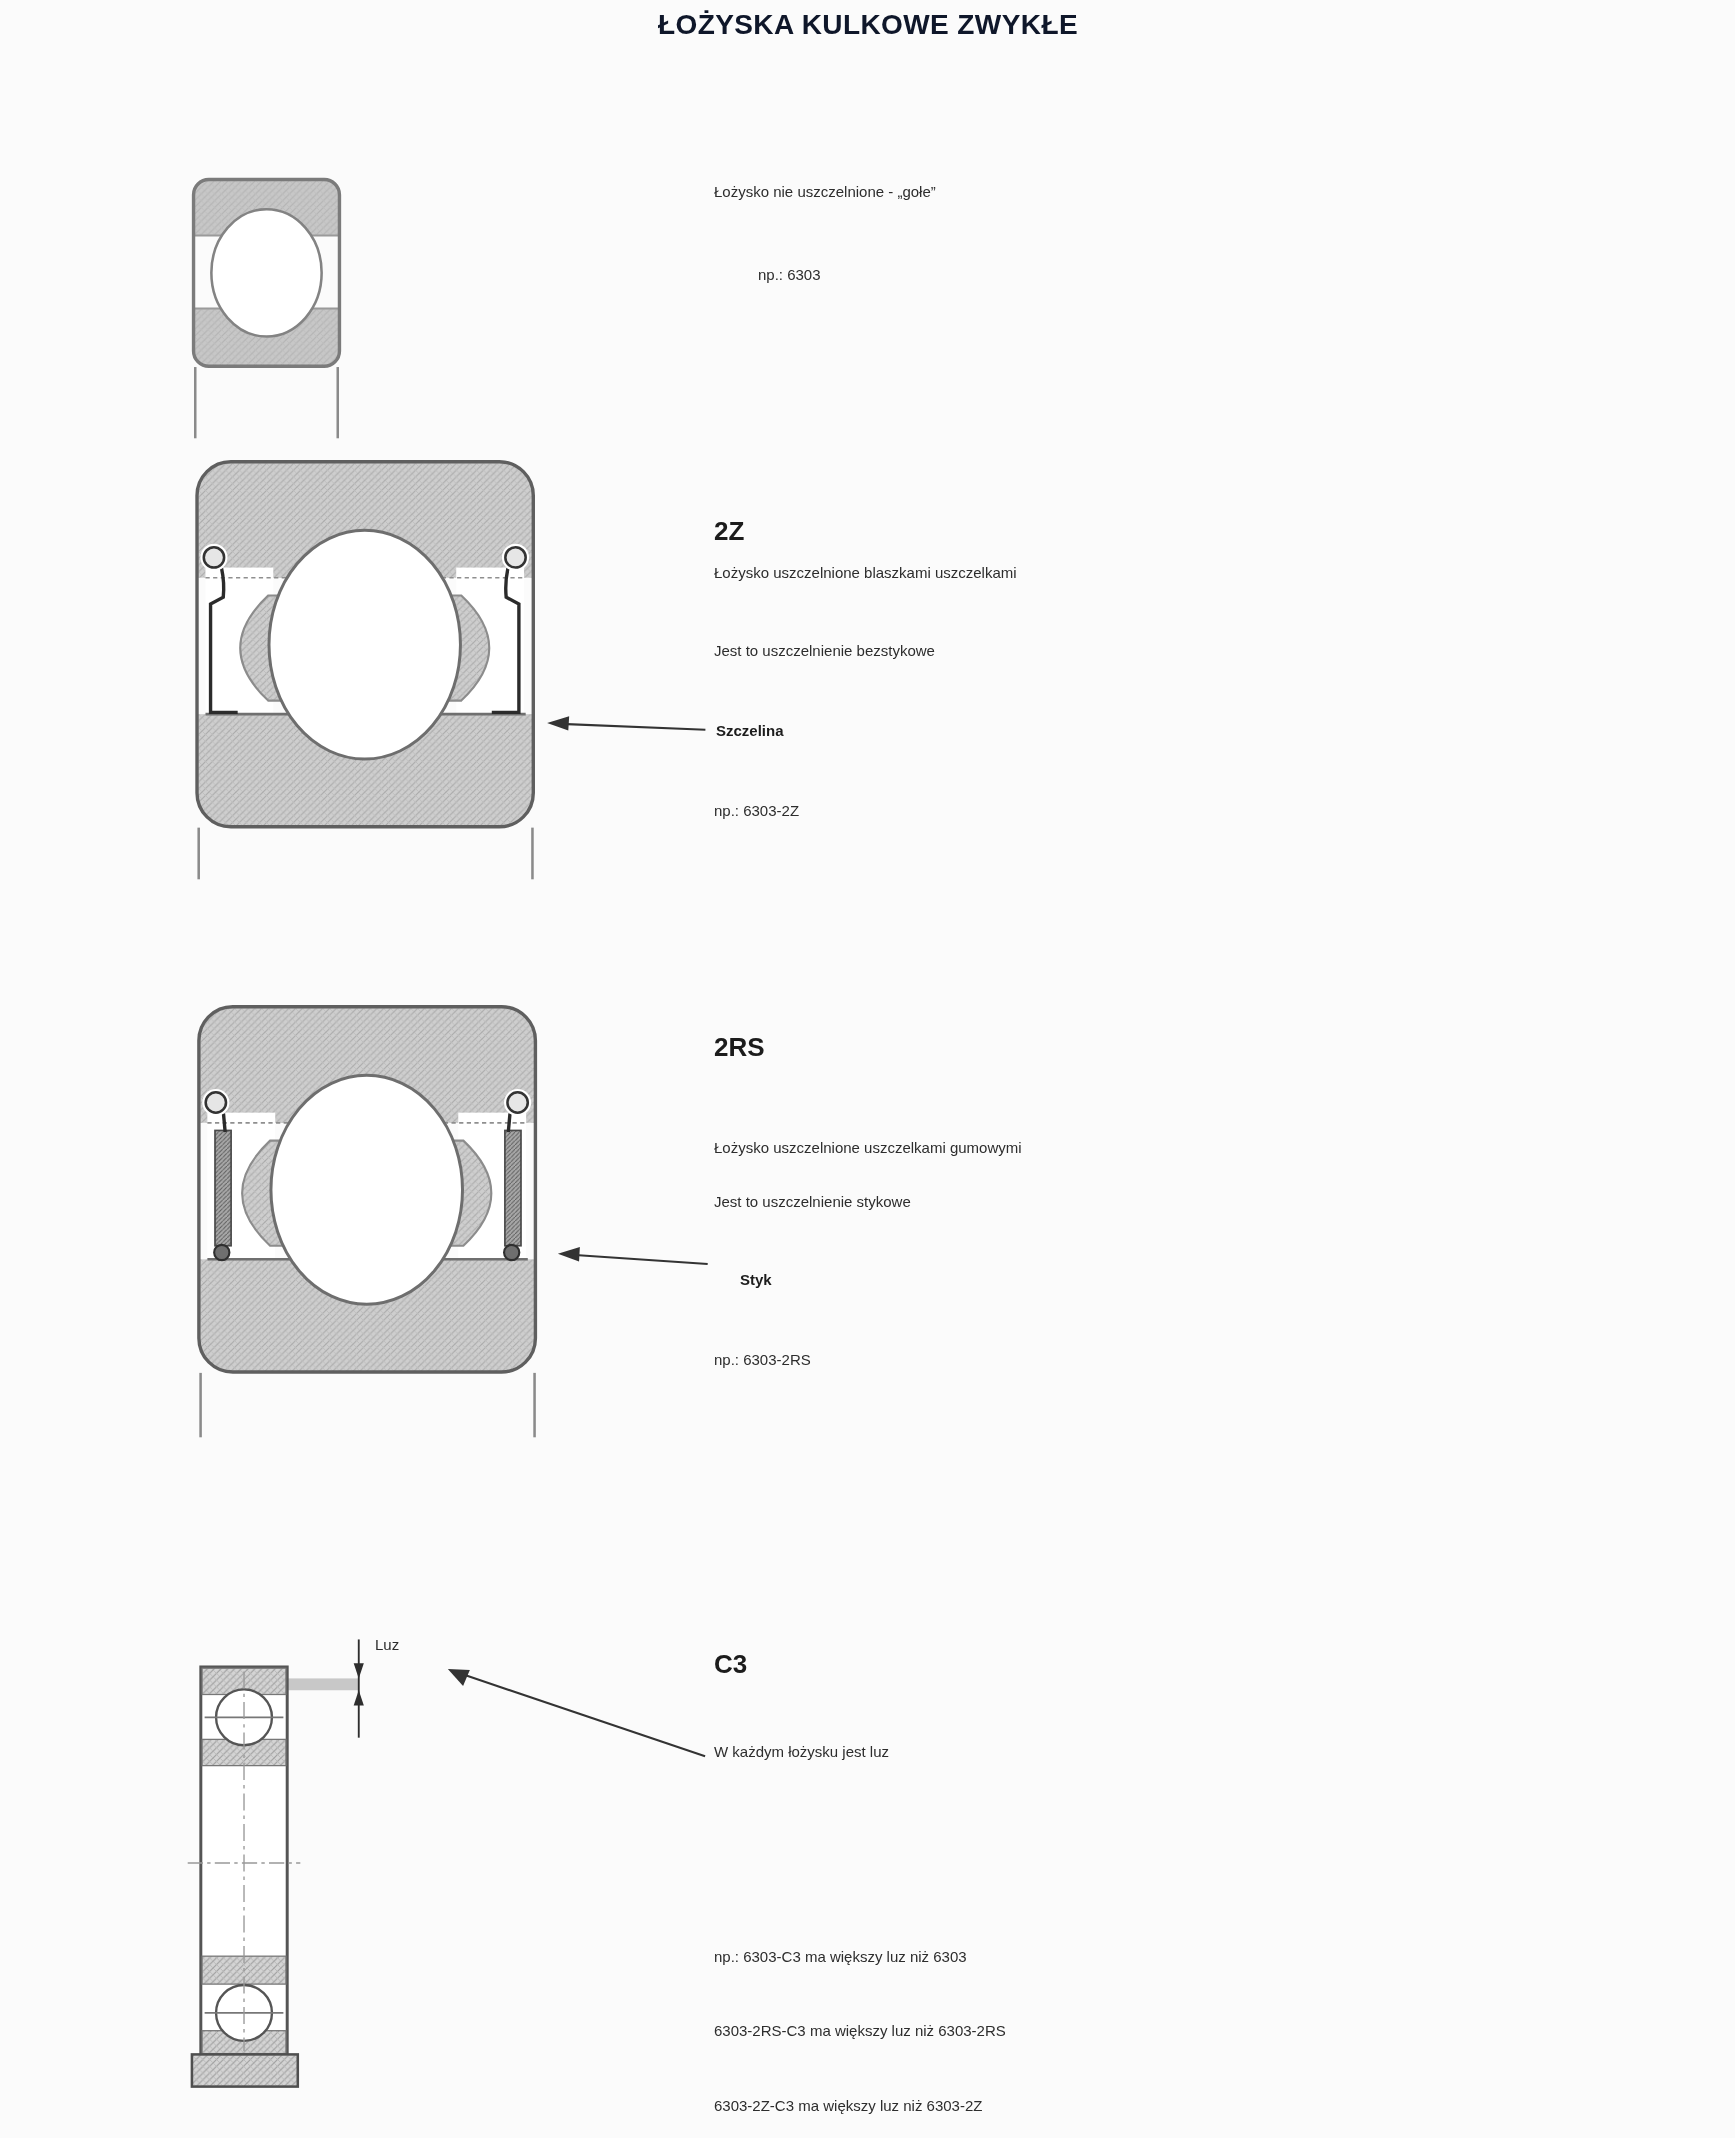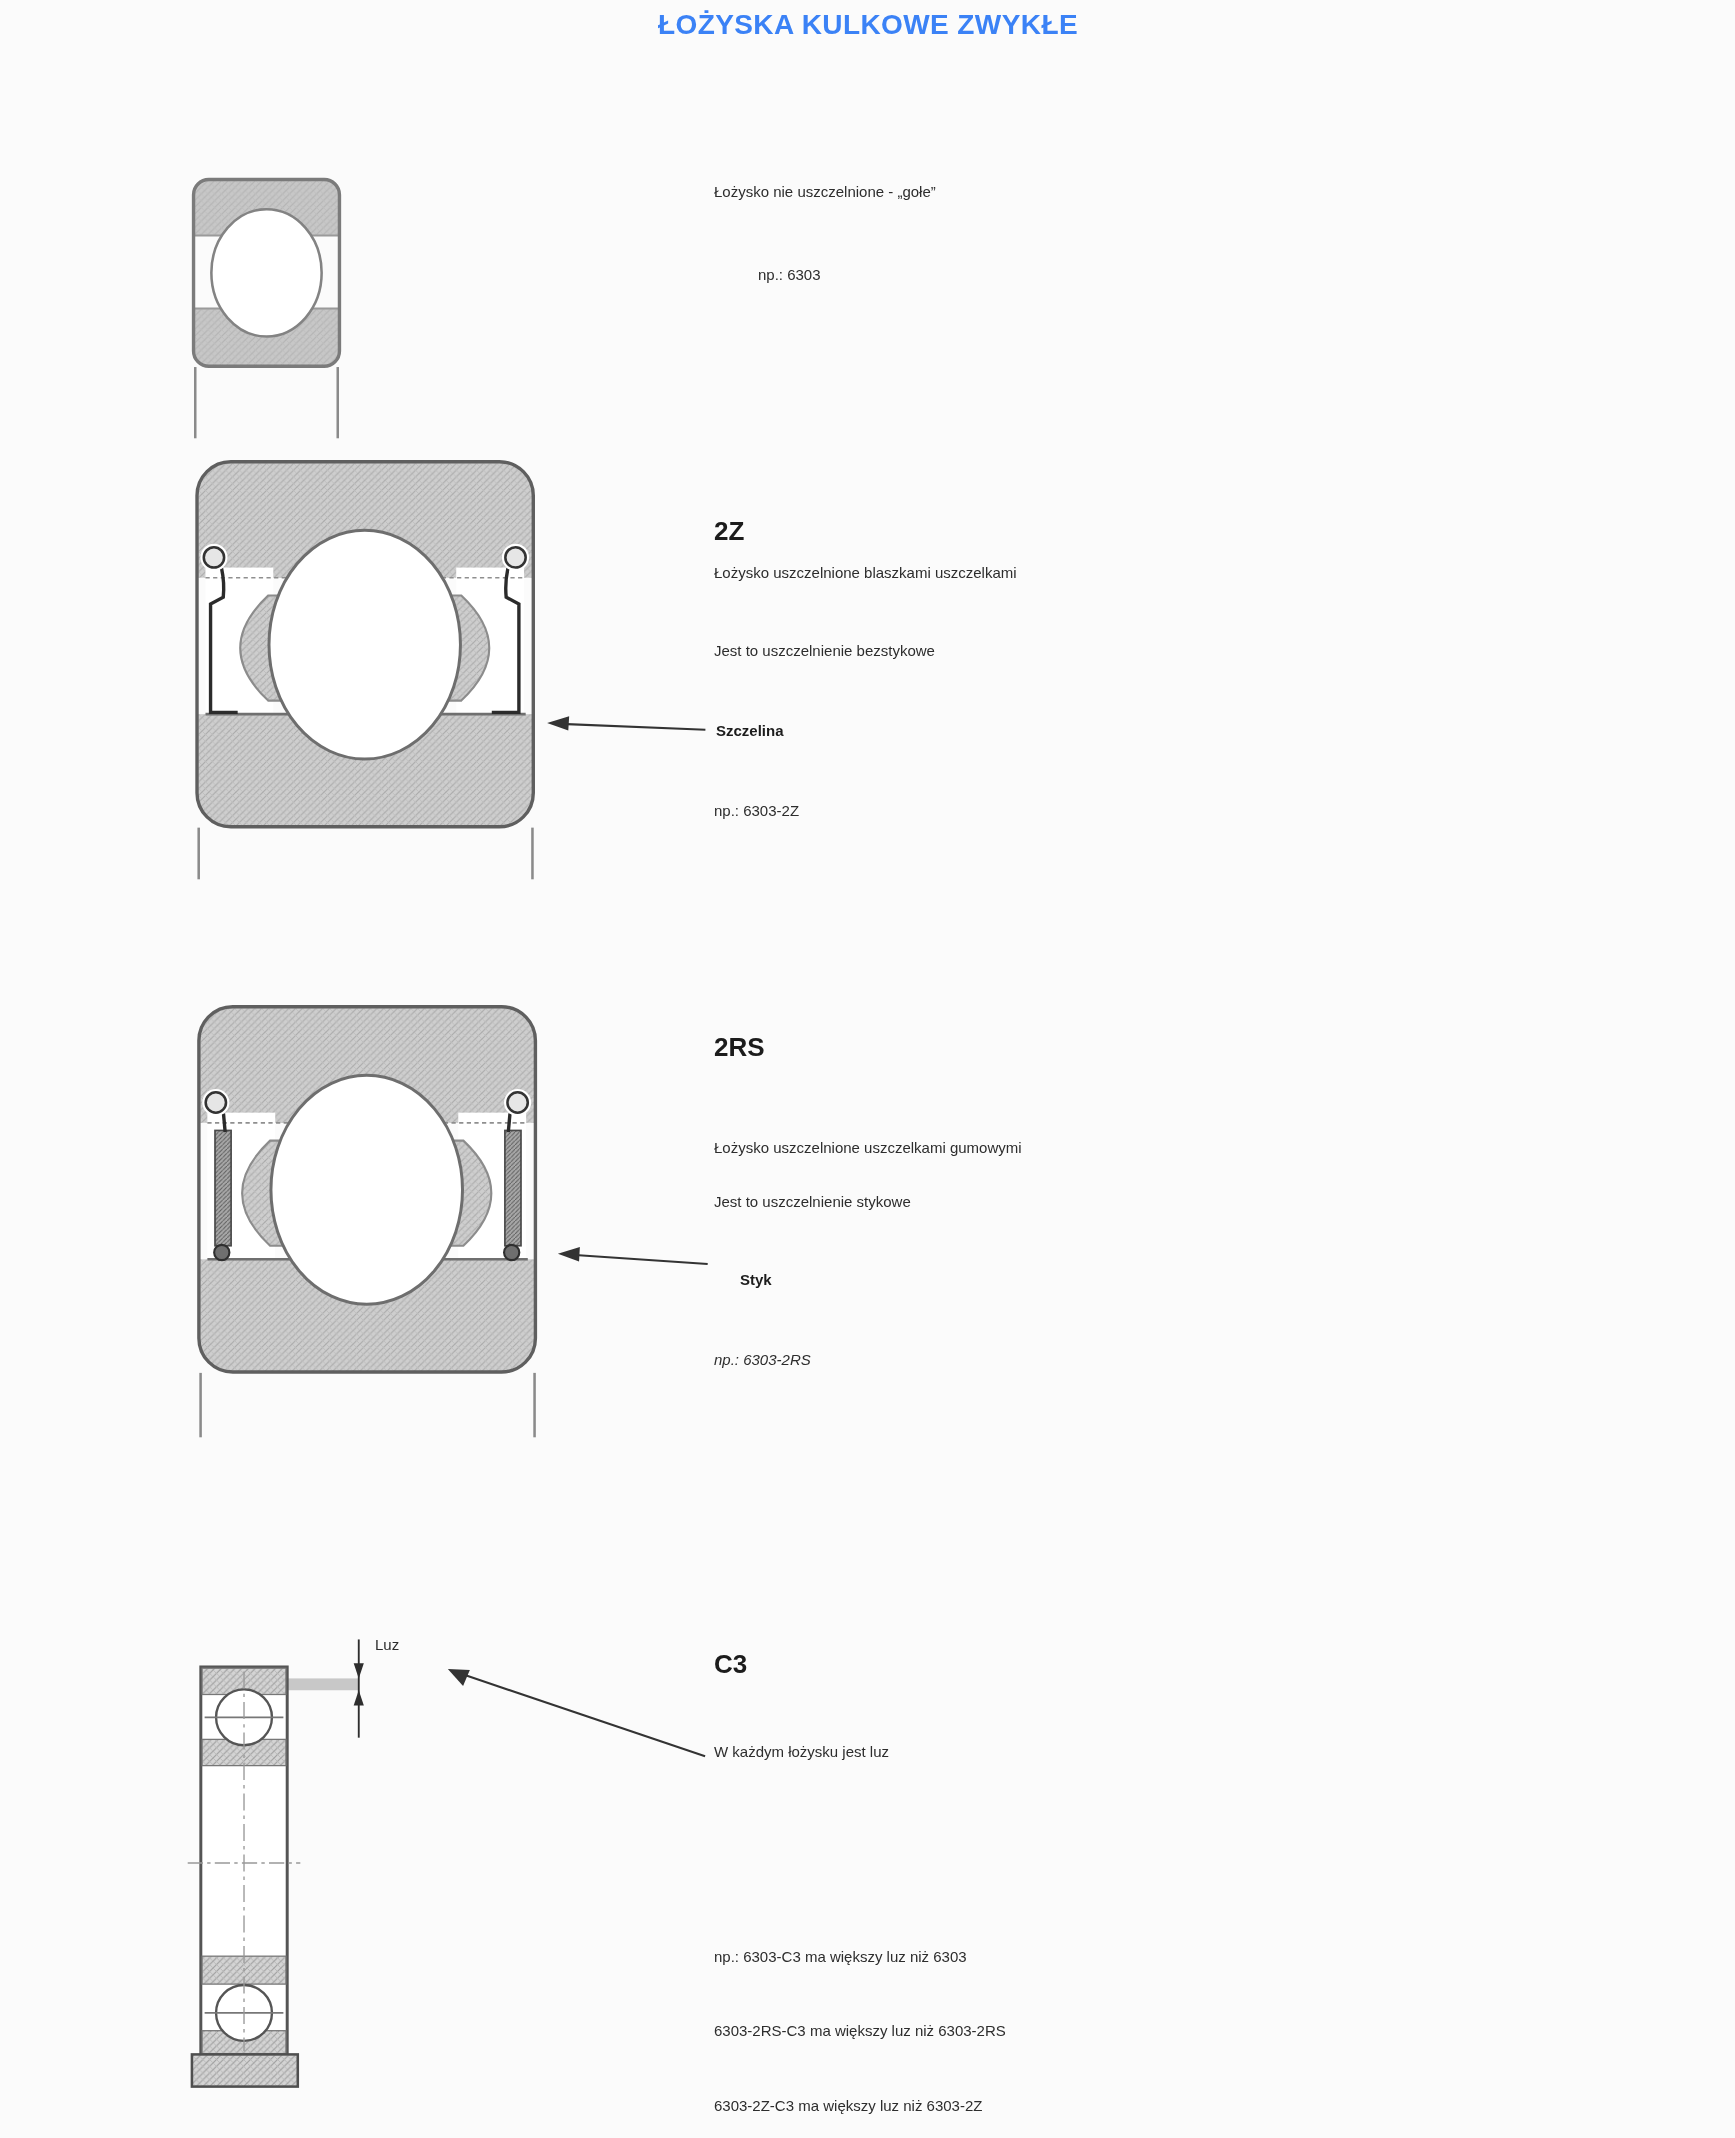--- a/index.html
+++ b/index.html
@@ -6,21 +6,21 @@
   body { background:#ffffff; }
   #page {
     position:relative; width:1736px; height:2138px;
     background:#fbfbfb; overflow:hidden;
     font-family:"Liberation Sans", sans-serif;
     color:#2d2d2d;
   }
   .abs { position:absolute; }
   .title {
     left:0; top:8.5px; width:100%; text-align:center;
-    font-size:28px; font-weight:bold; color:#3b82f6; letter-spacing:0.4px;
+    font-size:28px; font-weight:bold; color:#0f172a; letter-spacing:0.4px;
   }
   .heading { font-size:26px; font-weight:bold; color:#1c1c1c; }
   .body-text { font-size:15px; color:#2d2d2d; white-space:nowrap; }
   .callout { font-size:15px; font-weight:bold; color:#1c1c1c; white-space:nowrap; }
   .para { font-size:23px; line-height:47px; white-space:nowrap; }
   svg { display:block; }
 </style>
 </head>
 <body>
 
@@ -149,21 +149,21 @@
 
   <svg class="abs" style="left:551px; top:1242px;" width="161" height="25.4" viewBox="0 0 190 30">
     <line x1="185" y1="26" x2="24" y2="15" stroke="#333333" stroke-width="2.5"></line>
     <polygon points="8,14 34,6 33,23" fill="#333333"></polygon>
   </svg>
 
   <div class="abs heading" style="left:714px; top:1032px;">2RS</div>
   <div class="abs body-text" style="left:714px; top:1139px;">Łożysko uszczelnione uszczelkami gumowymi</div>
   <div class="abs body-text" style="left:714px; top:1193px;">Jest to uszczelnienie stykowe</div>
   <div class="abs callout" style="left:716px; top:1271px;margin-left:24px;">Styk</div>
-  <div class="abs body-text" style="left:714px; top:1351px;font-style:italic;">np.: 6303-2RS</div>
+  <div class="abs body-text" style="left:714px; top:1351px;">np.: 6303-2RS</div>
 
   <svg class="abs" style="left:186px; top:1636px;" width="271" height="504" viewBox="0 0 320 595" role="img">
     <defs>
       <pattern id="xh4" width="8" height="8" patternUnits="userSpaceOnUse">
         <rect width="8" height="8" fill="#d4d4d4"></rect>
         <path d="M0,8 L8,0" stroke="#9e9e9e" stroke-width="1.3"></path>
         <path d="M0,0 L8,8" stroke="#b5b5b5" stroke-width="1"></path>
       </pattern>
     </defs>
 

